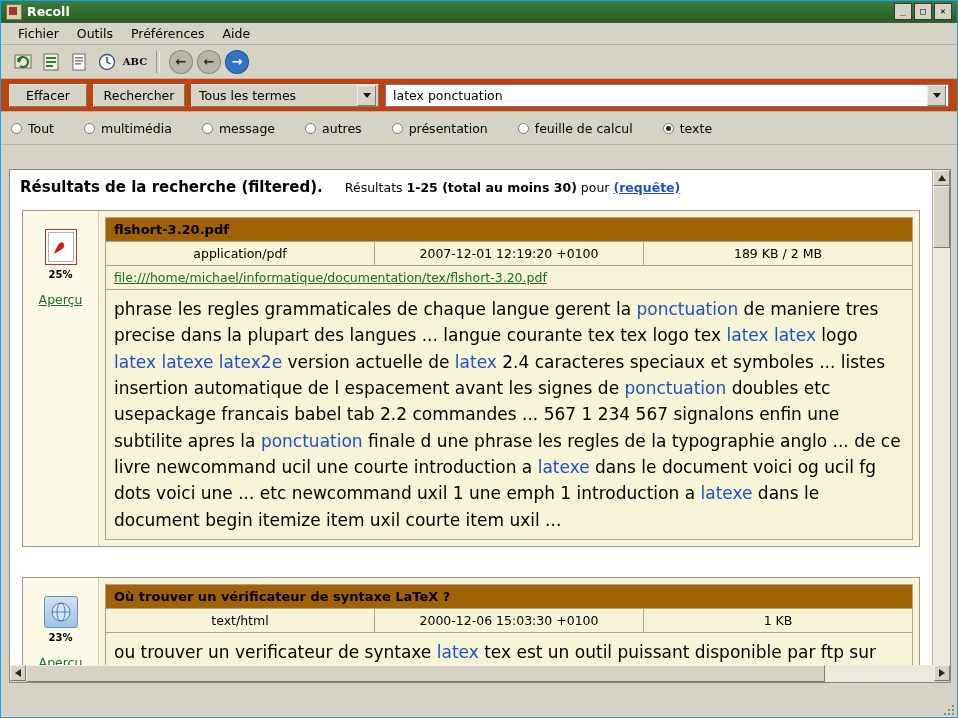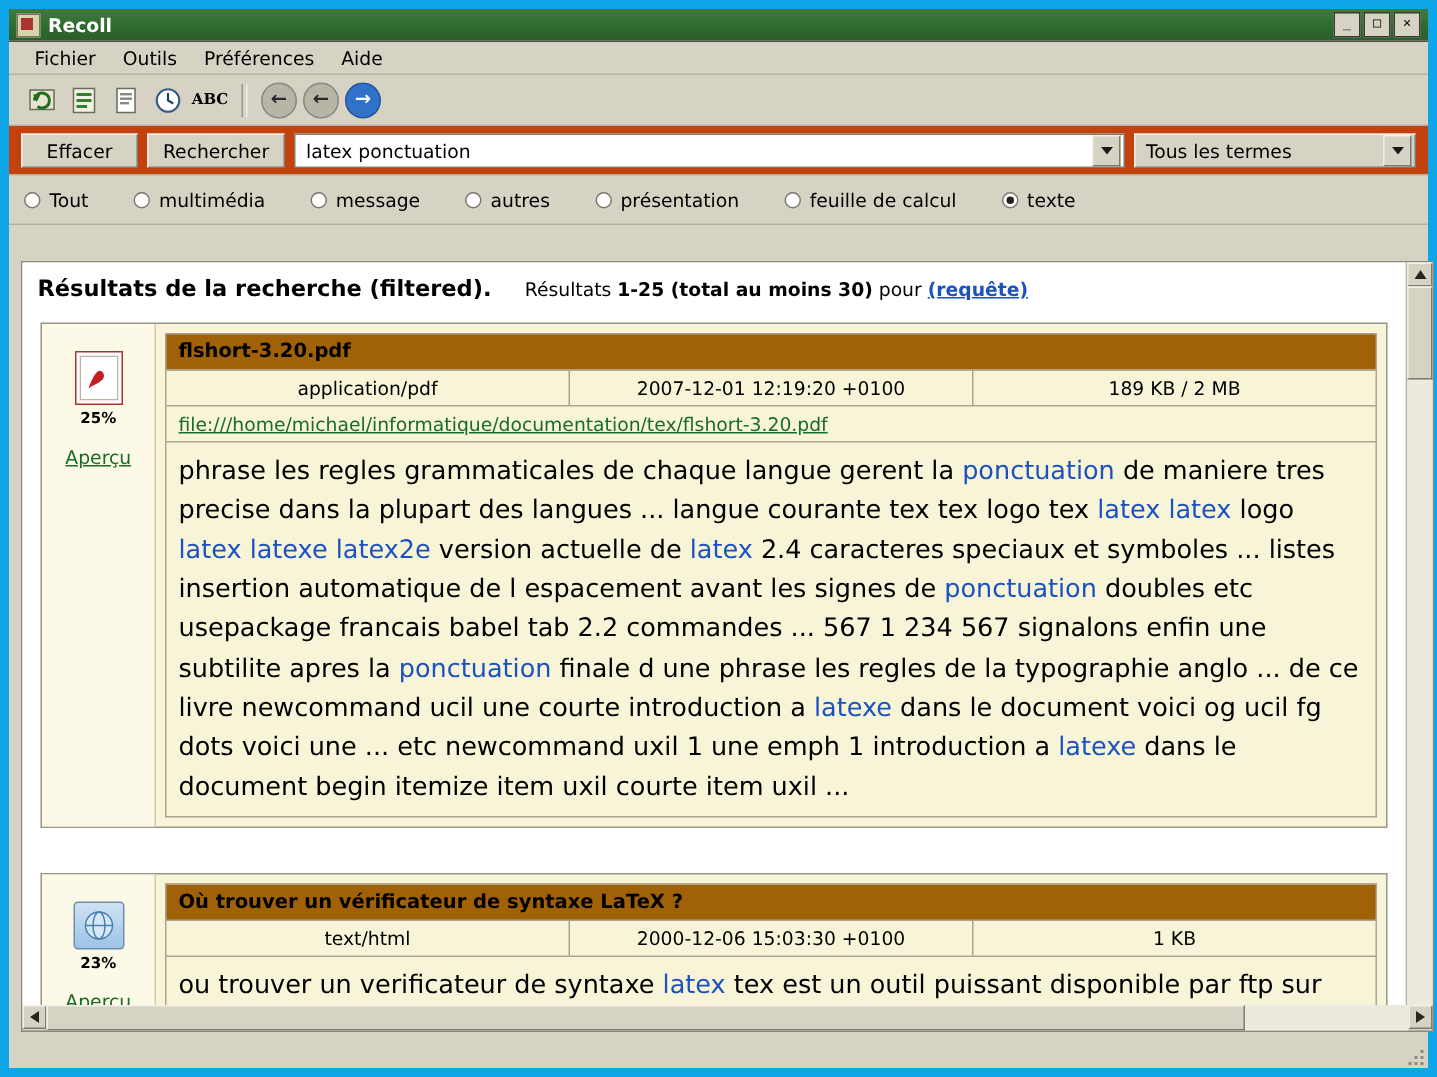--- a/index.html
+++ b/index.html
@@ -14,21 +14,21 @@
     font-size: 12px;
     color: #000;
     overflow: hidden;
   }
   .window {
     position: absolute;
     left: 0; top: 0;
     width: 958px;
     height: 718px;
     background: #d6d2c4;
-    border: 6px solid #0ea5e9;
+    border: 1px solid #0ea5e9;
     box-sizing: border-box;
   }
   
   .titlebar {
     height: 22px;
     background: linear-gradient(to bottom, #3f7a3f 0%, #2e6a2e 60%, #2a5f2a 100%);
     display: flex;
     align-items: center;
     padding: 0 3px;
     box-sizing: border-box;
@@ -475,28 +475,28 @@
       <span class="circ" style="background:#b8b4a6;color:#2a2a2a;">←</span>
     </div>
     <div class="tool-btn">
       <span class="circ" style="background:#2f72c8;color:#fff;">→</span>
     </div>
   </div>
 
   <div class="searchbar">
     <div class="btn" style="width:78px;">Effacer</div>
     <div class="btn" style="width:92px;">Rechercher</div>
-    <div class="combo query-combo">
-      <span class="label">latex ponctuation</span>
+    <div class="combo terms-combo">
+      <span class="label">Tous les termes</span>
       <span class="arrowbox">
           <span class="caret"></span>
         </span>
     </div>
-    <div class="combo terms-combo">
-      <span class="label">Tous les termes</span>
+    <div class="combo query-combo">
+      <span class="label">latex ponctuation</span>
       <span class="arrowbox">
           <span class="caret"></span>
         </span>
     </div>
   </div>
 
   <div class="radiorow">
     <div class="radio">
       <span class="dot"></span>
       <span>Tout</span>

